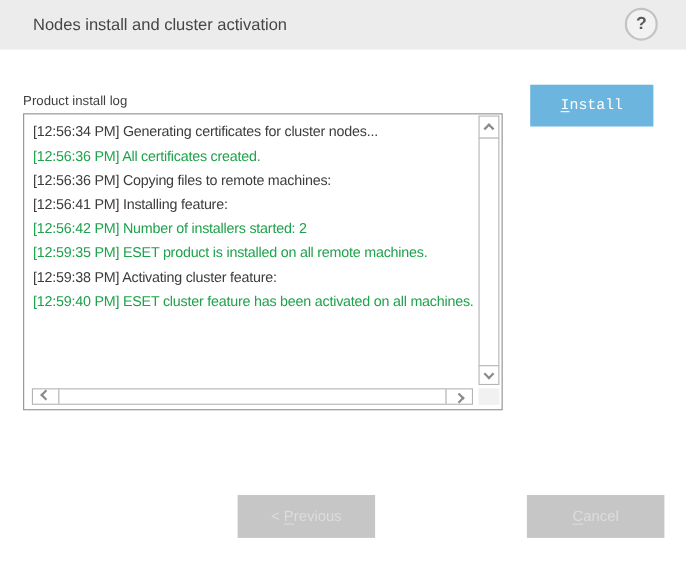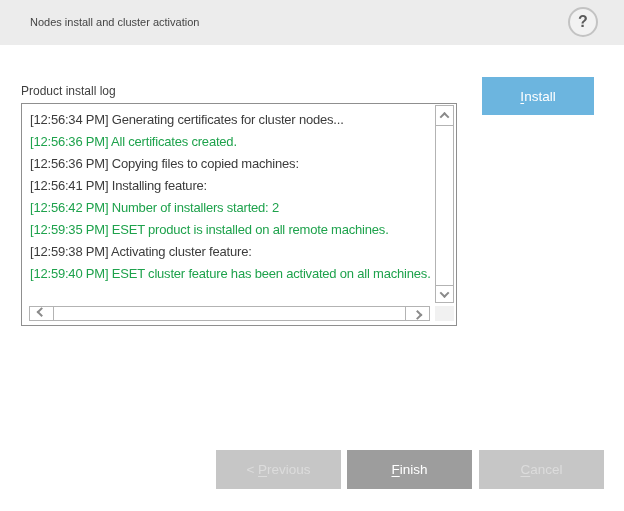--- a/index.html
+++ b/index.html
@@ -19,21 +19,21 @@
     position: absolute;
     top: 0; left: 0; right: 0;
     height: 45px;
     background: var(--header-bg, #ececec);
   }
   .header-title {
     position: absolute;
     left: 30px;
     top: 0;
     line-height: 45px;
-    font-size: 11px;
+    font-size: 15px;
     color: var(--title-color, #454545);
   }
   .help-btn {
     position: absolute;
     top: 7px;
     right: 26px;
     width: 30px;
     height: 30px;
     border: 2px solid #c3c3c3;
     border-radius: 50%;
@@ -55,21 +55,21 @@
     font-size: 12px;
     color: #3f3f3f;
   }
 
   
   .log-box {
     position: absolute;
     left: 21px;
     top: 103px;
     width: 436px;
-    height: 223px;
+    height: 270px;
     border: 1px solid #8f8f8f;
     background: #fff;
   }
   .log-text {
     position: absolute;
     left: 0; top: 0;
     right: 23px; bottom: 20px;
     padding: 5px 2px 0 8px;
     overflow: hidden;
     font-size: 13px;
@@ -140,20 +140,21 @@
     cursor: pointer;
     user-select: none;
   }
   .acc { text-decoration: underline; text-underline-offset: 2px; }
 
   .install-btn {
     left: 482px; top: 77px;
     width: 112px; height: 38px;
     background: var(--accent-blue, #6cb5df);
     color: #fff;
+    font-family: Liberation Mono, monospace;
   }
   .footer-btn { top: 450px; width: 125px; height: 39px; }
   .btn-previous { left: 216px; }
   .btn-finish   { left: 347px; background: var(--finish-gray, #9d9d9d); color: #fff; }
   .btn-cancel   { left: 479px; }
   .btn-disabled {
     background: var(--disabled-bg, #c6c6c6);
     color: var(--disabled-text, #dcdcdc);
     cursor: default;
   }
@@ -172,21 +173,21 @@
 
   <div class="log-label">Product install log</div>
 
   <div class="log-box">
     <div class="log-text">
 
         <div class="log-line info">[12:56:34 PM] Generating certificates for cluster nodes...</div>
 
         <div class="log-line success">[12:56:36 PM] All certificates created.</div>
 
-        <div class="log-line info">[12:56:36 PM] Copying files to copied machines:</div>
+        <div class="log-line info">[12:56:36 PM] Copying files to remote machines:</div>
 
 
         <div class="log-line info">[12:56:41 PM] Installing feature:</div>
 
         <div class="log-line success">[12:56:42 PM] Number of installers started: 2</div>
 
         <div class="log-line success">[12:59:35 PM] ESET product is installed on all remote machines.</div>
 
 
 
@@ -218,20 +219,17 @@
     </div>
   </div>
 
   <div class="btn install-btn">
     <span><span class="acc">I</span><span>nstall</span></span>
   </div>
 
   <div class="btn footer-btn btn-previous btn-disabled">
     <span><span>&lt; </span><span class="acc">P</span><span>revious</span></span>
   </div>
-  <div class="btn footer-btn btn-finish">
-    <span><span class="acc">F</span><span>inish</span></span>
-  </div>
   <div class="btn footer-btn btn-cancel btn-disabled">
     <span><span class="acc">C</span><span>ancel</span></span>
   </div>
 
 </div>
 
 </body></html>

